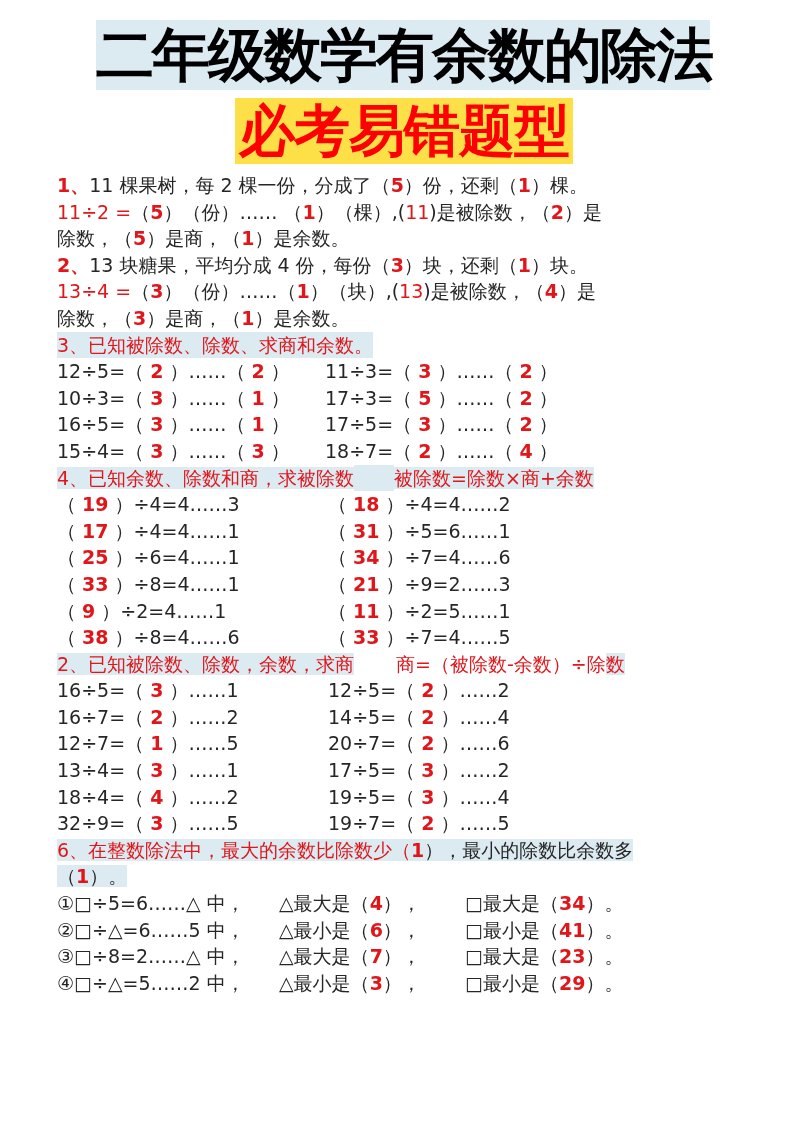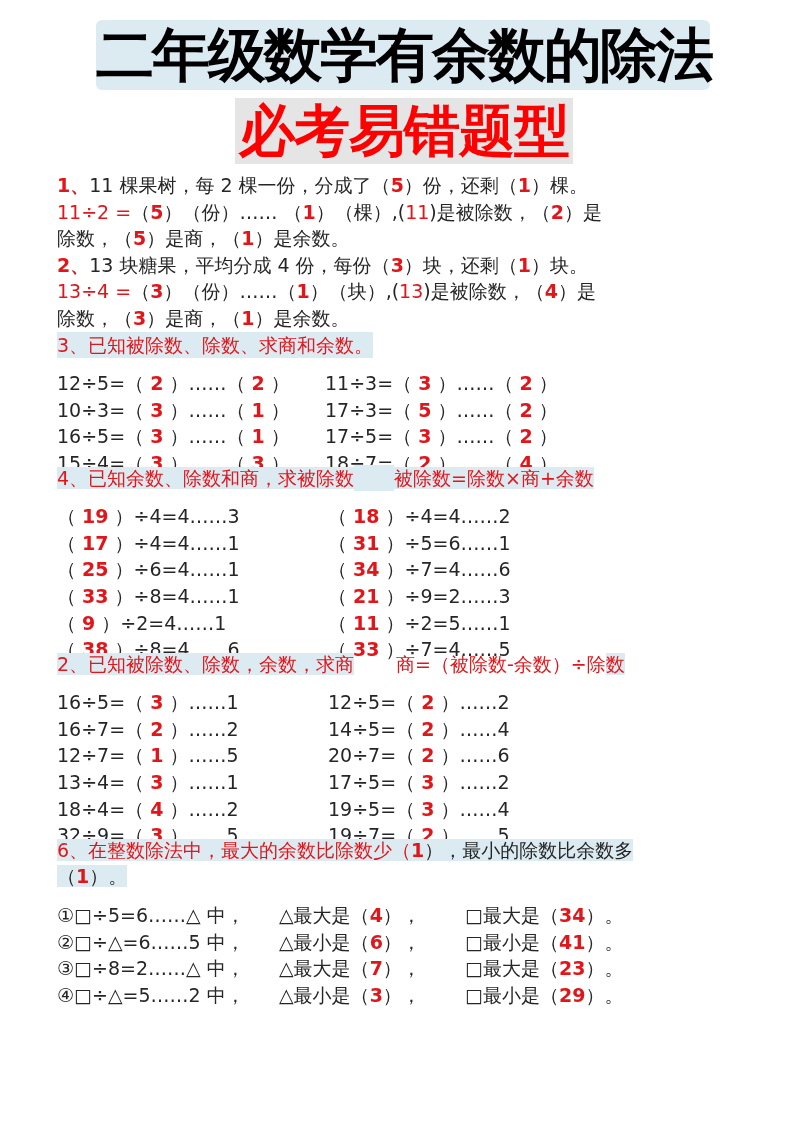--- a/index.html
+++ b/index.html
@@ -8,35 +8,35 @@
       font-family: "DejaVu Sans", "Liberation Sans", sans-serif;
       color: #262626;
     }
     .hl { background: #dcebf2; }
     .red { color: #e0161b; }
     .ans { color: #e0161b; font-weight: bold; }
     .title1 {
       position: absolute; left: 96px; top: 20px; width: 614px; height: 70px;
       background: #dcebf2; text-align: center;
       font-size: 58px; font-weight: bold; line-height: 70px; color: #000;
-      letter-spacing: -2px; white-space: nowrap; border-radius: 6px;
+      letter-spacing: -2px; white-space: nowrap;
     }
     .title2 {
       position: absolute; left: 235px; top: 98px; width: 338px; height: 66px;
-      background: #e5e5e5; text-align: center;
+      background: #fde047; text-align: center;
       font-size: 56px; font-weight: bold; line-height: 66px; color: #ff0000;
       letter-spacing: -1px; white-space: nowrap;
     }
     .content {
       position: absolute; left: 57px; top: 172px; width: 690px;
       font-size: 19px;
     }
     .line { height: 26.6px; line-height: 26.6px; white-space: nowrap; position: relative; }
     .num { font-weight: bold; }
-    .col { position: absolute; top: 0; margin-top: 12px; }
+    .col { position: absolute; top: 0; }
     .c1 { left: 0; }
     .c2 { left: 268px; }
     .c2b { left: 271px; }
     .sec-head { display: inline-block; }
   </style>
 </head>
 <body>
 
 <div class="title1">二年级数学有余数的除法</div>
 <div class="title2">必考易错题型</div>

